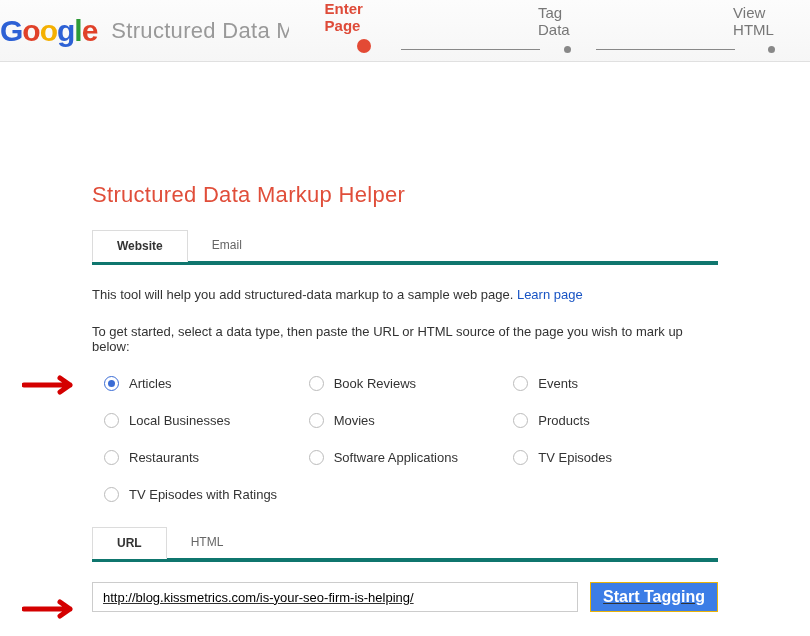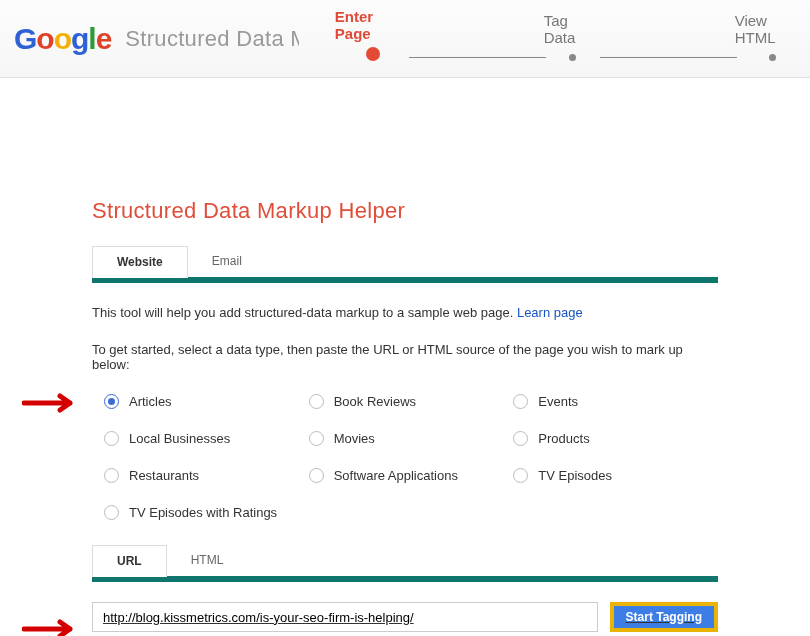--- a/index.html
+++ b/index.html
@@ -1,43 +1,43 @@
 <!DOCTYPE html>
 <html><head>
   <meta charset="utf-8">
   <style>
     * { box-sizing:border-box; margin:0; padding:0; font-family: Arial, Helvetica, sans-serif; }
     body { width:810px; height:636px; background:#fff; font-size:13px; color:#333; }
-    .topbar { height:78px; border-bottom:1px solid #e0e0e0; display:flex; align-items:center; padding-left:14px; background: linear-gradient(#fcfcfc,#f6f6f6); }
+    .topbar { height:62px; border-bottom:1px solid #e0e0e0; display:flex; align-items:center; background: linear-gradient(#fcfcfc,#f6f6f6); }
     .google-logo { font-family:"Times New Roman",serif; font-size:30px; font-weight:bold; letter-spacing:-1px; }
     .g-b{color:#2d61d5} .g-r{color:#e04129} .g-y{color:#f4b002} .g-g{color:#2d9a37}
     .product-title { font-size:22px; color:#999; font-weight:300; margin-left:14px; letter-spacing:.3px; white-space:nowrap; overflow:hidden; width:178px; }
     .steps { display:flex; align-items:flex-end; margin-left:36px; height:44px; }
     .step { display:flex; flex-direction:column; align-items:center; font-size:15px; color:#777; position:relative; }
     .step.active { color:#de4b39; font-weight:bold; }
     .dot { width:7px; height:7px; border-radius:50%; background:#888; margin-top:8px; z-index:2; }
     .step.active .dot { width:14px; height:14px; background:#e34a35; margin-top:5px; }
     .line { height:1px; background:#888; width:140px; margin:0 -2px 3px -2px; z-index:1; }
     .main { padding:120px 92px 0 92px; }
     .heading { font-size:22px; color:#e04e3a; font-weight:400; letter-spacing:.3px; margin-bottom:22px; }
-    .tabs { display:flex; border-bottom:6px solid #0f766e; }
+    .tabs { display:flex; border-bottom:4px solid #0f766e; }
     .tab { padding:8px 24px; font-size:12px; color:#666; cursor:pointer; }
     .tab.active { border:1px solid #dcdcdc; border-bottom:1px solid #fff; background:#fff; margin-bottom:-1px; color:#333; font-weight:bold; }
     .intro { margin:22px 0 0 0; }
     .intro a { color:#1854c4; text-decoration:none; }
     .instr { margin:22px 0 0 0; }
     .types { margin-top:22px; display:grid; grid-template-columns:repeat(3,1fr); row-gap:22px; padding-left:12px; }
     .type { display:flex; align-items:flex-end; cursor:pointer; }
     .radio { width:15px; height:15px; border:1px solid #bbb; border-radius:50%; margin-right:10px; display:flex; align-items:center; justify-content:center; flex-shrink:0; }
     .type.sel .radio { border-color:#3a6cd5; }
     .type.sel .radio::after { content:''; width:7px; height:7px; border-radius:50%; background:#3a6cd5; }
     .lower-tabs { margin-top:25px; }
     .inputrow { display:flex; margin-top:20px; align-items:center;text-decoration:underline; }
     .urlfield { flex:1; height:30px; border:1px solid #ccc; padding:0 10px; font-size:13px; }
-    .startbtn { height:30px; background:#3c7de6; color:#fff; border:4px solid #eab308; font-size:12px; font-weight:bold; padding:0 12px; margin-left:12px; cursor:pointer; }
+    .startbtn { height:30px; background:#3c7de6; color:#fff; border:1px solid #eab308; font-size:16px; font-weight:bold; padding:0 12px; margin-left:12px; cursor:pointer; }
     .arrow { position:absolute; left:22px; }
     .arrow svg { display:block; }
   </style>
 </head>
 <body>
 
 <div class="topbar">
   <div class="google-logo">
     <span class="g-b">G</span><span class="g-r">o</span><span class="g-y">o</span><span class="g-b">g</span><span class="g-g">l</span><span class="g-r">e</span>
   </div>

